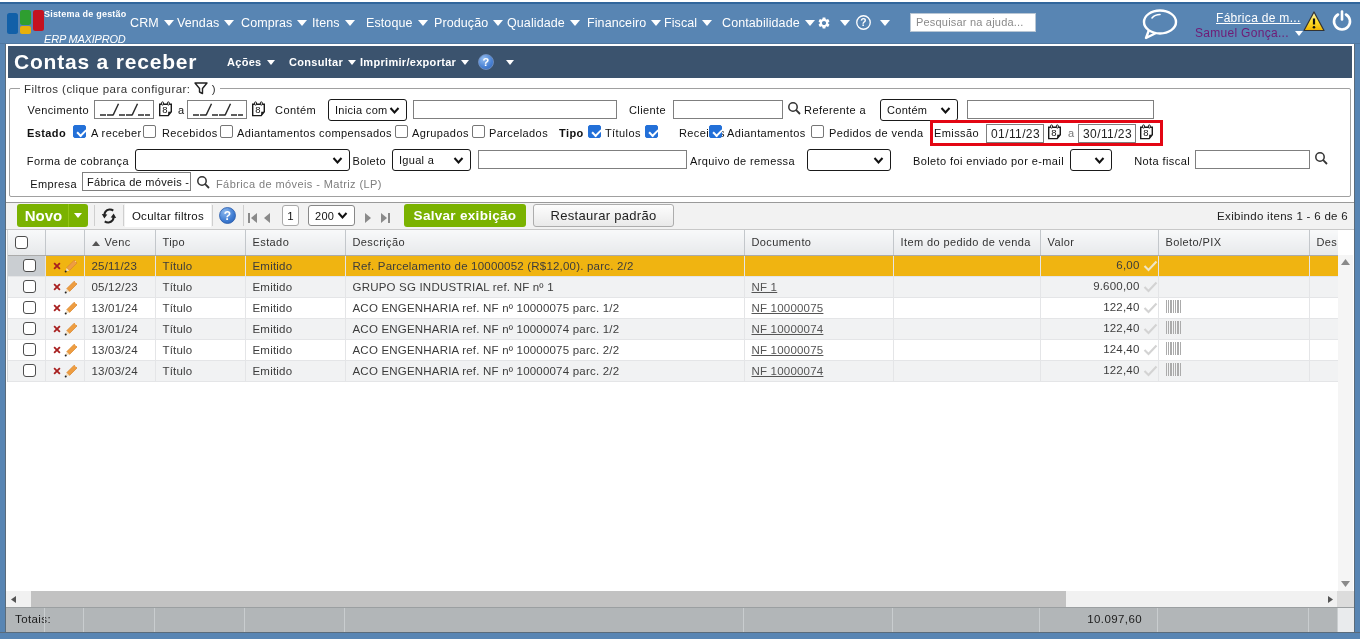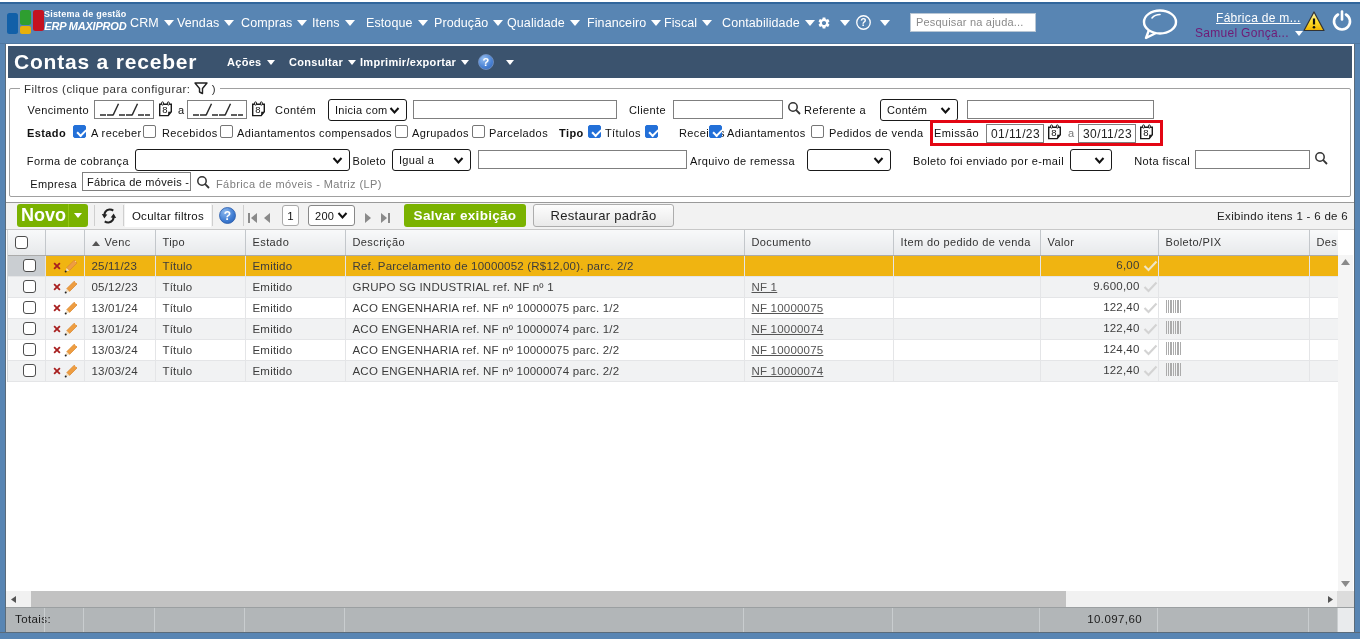--- a/index.html
+++ b/index.html
@@ -6,21 +6,21 @@
 html,body { width:1360px; height:639px; overflow:hidden; }
 body { font-family:"Liberation Sans",sans-serif; }
 #page { position:relative; width:1360px; height:639px; background:#fff; }
 .abs { position:absolute; }
 
 
 #topbar { left:0; top:0; width:1360px; height:44px; background:#5885b3; border-top:2px solid #fff; box-shadow:inset 0 2px 0 #31669c, inset 0 -1px 0 rgba(0,0,0,0.10); }
 #logo { left:7px; top:10px; width:40px; height:25px; }
 #logotxt { left:44px; top:9px; color:#fff; }
 #logotxt .l1 { font-size:9px; font-weight:bold; letter-spacing:0.2px; }
-#logotxt .l2 { font-size:11px; font-weight:bold; font-style:italic; letter-spacing:-0.2px; margin-top:1px;text-align:right; }
+#logotxt .l2 { font-size:11px; font-weight:normal; font-style:italic; letter-spacing:-0.2px; margin-top:14px; }
 #menus { left:0; top:2px; width:1168px; height:41px; color:#fff; font-size:12.5px; letter-spacing:0.1px; }
 #menus .mi { position:absolute; top:0; height:41px; display:flex; align-items:center; white-space:nowrap; }
 .car { width:0; height:0; border-left:5px solid transparent; border-right:5px solid transparent; border-top:6px solid #fff; margin-left:5px; display:inline-block; }
 .car.sm { border-left-width:4px; border-right-width:4px; border-top-width:5px; }
 #searchbox { left:894px; top:13px; width:126px; height:19px; background:#fff; border:1px solid #b8c6d4; font-size:11px; color:#8a8a8a; padding:2px 5px; letter-spacing:0.2px; white-space:nowrap; overflow:hidden;margin-left:16px; }
 #bubble { left:1141px; top:9px; }
 #conta { position:absolute; font-size:12px; color:#fff; text-decoration:underline; letter-spacing:0.3px; white-space:nowrap; }
 #user { position:absolute; font-size:12px; color:#701a75; letter-spacing:0.3px; white-space:nowrap; display:flex; align-items:center;}
 #warn { left:1303px; top:10px; }
 #power { left:1331px; top:10px; }
@@ -45,21 +45,21 @@
 .dd { background:#fff; border:1px solid #1a1a1a; height:22px; border-radius:3px; font-size:11px; color:#111; display:flex; align-items:center; padding:0 6px; letter-spacing:0.3px; white-space:nowrap; }
 .dd .sar { margin-left:auto; }
 .cb { width:13px; height:13px; border:1px solid #767676; border-radius:2px; background:#fff; display:inline-block; }
 .cb.on { background:#2370d8; border-color:#2370d8; }
 .datefield { font-size:12px; color:#222; display:flex; align-items:center; justify-content:flex-start; padding-left:4px; letter-spacing:0.4px; }
 
 
 #toolbar { left:6px; top:202px; width:1348px; height:28px; background:#f2f2f2; border-top:1px solid #9a9a9a; border-bottom:1px solid #c8c8c8; }
 .tsep { position:absolute; top:3px; width:1px; height:21px; background:#cfcfcf; }
 .greenbtn { position:absolute; background:#7ab200; color:#fff; font-weight:bold; border-radius:3px; display:flex; align-items:center; justify-content:center; }
-#novobtn { left:17px; top:204px; width:71px; height:23px; font-size:18px; }
+#novobtn { left:17px; top:204px; width:71px; height:23px; font-size:15px; }
 #novodiv { position:absolute; left:51px; top:0; width:1px; height:23px; background:#93c516; }
 #ocultar { left:125px; top:204px; width:86px; height:23px; background:#fff; display:flex; align-items:center; justify-content:center; font-size:11.5px; color:#111; letter-spacing:0.3px; }
 #pg1 { left:282px; top:205px; width:17px; height:21px; background:#fff; border:1px solid #a9a9a9; border-radius:3px; font-size:11.5px; color:#111; display:flex; align-items:center; justify-content:center; }
 #pg200 { left:308px; top:205px; width:47px; height:21px; }
 #ocultar { position:absolute; }
 .calicon { display:inline-block; width:15px; height:16px; }
 .calicon svg { display:block; }
 #salvarbtn { left:404px; top:204px; width:122px; height:23px; font-size:13.5px; letter-spacing:0.3px; }
 #restbtn { left:533px; top:204px; width:141px; height:23px; background:linear-gradient(#fdfdfd,#e9e9e9); border:1px solid #adadad; border-radius:3px; display:flex; align-items:center; justify-content:center; font-size:13px; color:#222; letter-spacing:0.3px; }
 #exibindo { right:12px; top:210px; position:absolute; font-size:11.5px; color:#222; letter-spacing:0.3px; }

